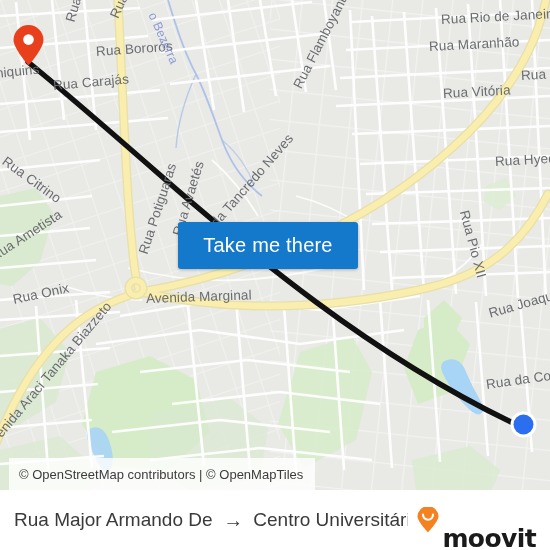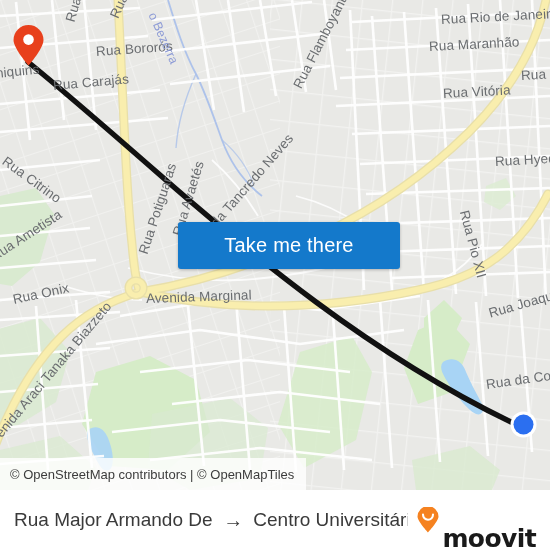--- a/index.html
+++ b/index.html
@@ -61,36 +61,36 @@
   #dest-marker {
     position: absolute;
     left: 509px; top: 410px;
     width: 29px; height: 29px;
   }
 
   
   #take-me-there {
     position: absolute;
     left: 178px; top: 222px;
-    width: 222px; height: 47px;
+    width: 180px; height: 47px;
     background: #1479cb;
     color: #ffffff;
     border: none;
     border-radius: 3px;
     font-family: "Liberation Sans", sans-serif;
     font-size: 20px;
     letter-spacing: .2px;
     cursor: pointer;
     box-shadow: 0 1px 3px rgba(0,0,0,.25);
   }
 
   
   #attribution {
     position: absolute;
-    left: 0;
+    left: 9px;
     top: 458px;
     height: 32px;
     padding: 0 12px 0 10px;
     display: flex;
     align-items: center;
     background: rgba(255,255,255,.80);
     color: #3c3c3c;
     font-size: 13px;
     font-family: "Liberation Sans", sans-serif;
     white-space: nowrap;

